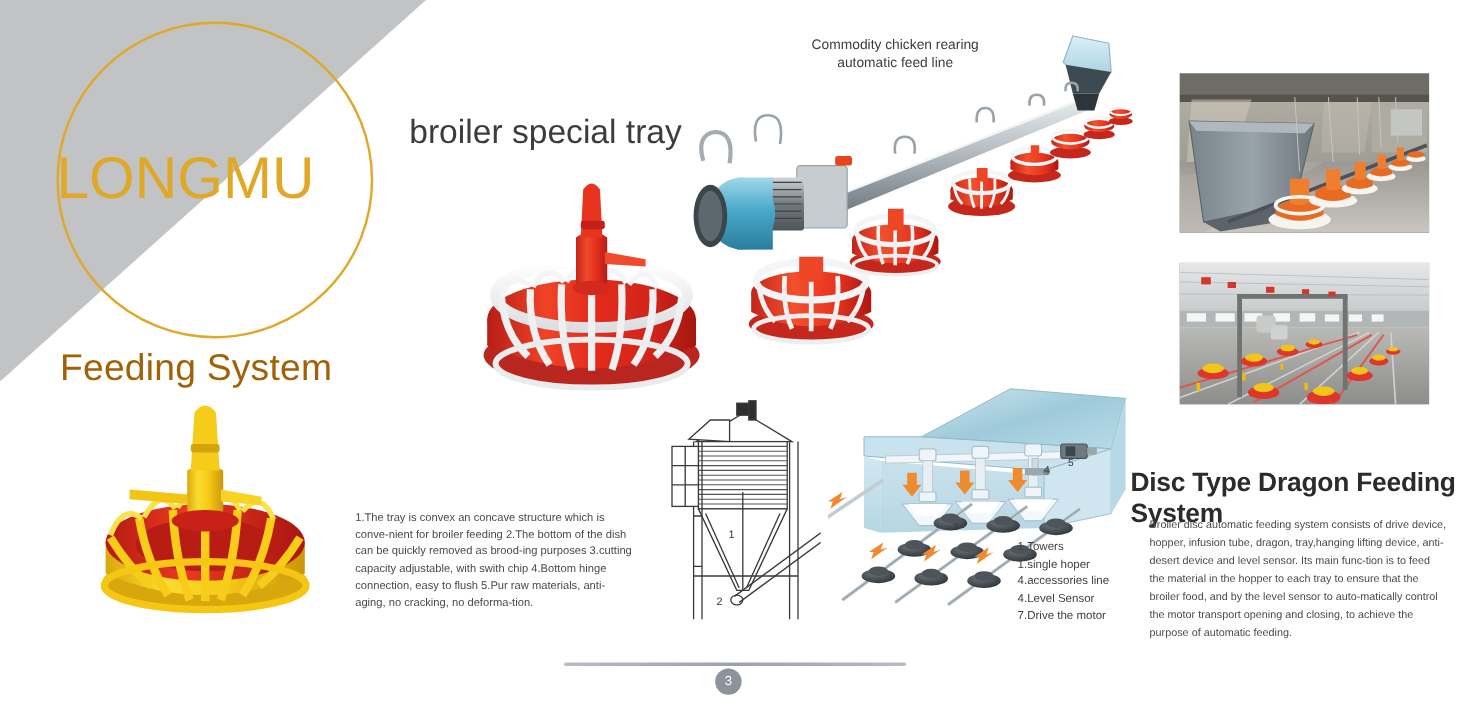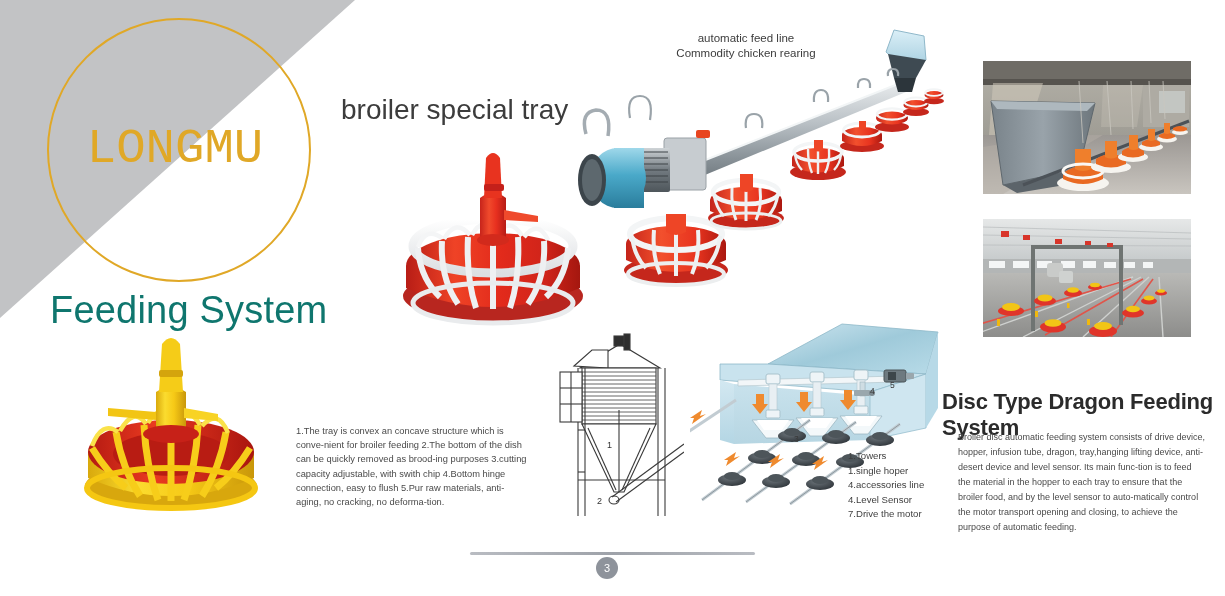--- a/index.html
+++ b/index.html
@@ -4,24 +4,24 @@
 <style>
   html,body{margin:0;padding:0;background:#fff;}
   body{width:1225px;height:596px;overflow:hidden;font-family:"Liberation Sans",sans-serif;}
   #page{position:relative;width:1225px;height:596px;background:#fff;overflow:hidden;}
 
   
   .gray-triangle{position:absolute;left:0;top:0;width:360px;height:320px;
      background:#c2c3c5;clip-path:polygon(0 0,355px 0,0 318px);}
   .logo-circle{position:absolute;left:47px;top:18px;width:264px;height:264px;
      border:2.4px solid #e0a827;border-radius:50%;box-sizing:border-box;}
-  .logo-word{position:absolute;left:47px;top:118px;width:256px;text-align:center;
+  .logo-word{position:absolute;left:47px;top:118px;width:256px;text-align:left;
      font-size:49px;font-weight:400;letter-spacing:0px;color:#e0a827;
-     font-family:Liberation Mono, monospace;line-height:62px;}
-  .feeding-system{position:absolute;left:50px;top:289px;font-size:38px;color:#0f766e;
+     font-family:Liberation Sans, sans-serif;line-height:62px;}
+  .feeding-system{position:absolute;left:50px;top:289px;font-size:31px;color:#a16207;
      font-weight:400;letter-spacing:.2px;}
 
   
   .tray-heading{position:absolute;left:341px;top:94px;font-size:28px;color:#3c3c3c;font-weight:400;}
   .feedline-caption{position:absolute;left:646px;top:31px;width:200px;text-align:center;
      font-size:11.5px;color:#3c3c3c;line-height:15px;}
 
   .advantage-title{position:absolute;left:250px;top:389px;font-size:27px;color:#2f2f2f;font-weight:400;}
   .advantage-body{position:absolute;left:252px;top:424px;width:236px;font-size:9.3px;
      color:#4a4a4a;line-height:14.2px;margin-left:44px;}
@@ -50,22 +50,22 @@
 
 <div id="page">
 
   <div class="gray-triangle"></div>
   <div class="logo-circle"></div>
   <div class="logo-word">LONGMU</div>
   <div class="feeding-system">Feeding System</div>
 
   <div class="tray-heading">broiler special tray</div>
   <div class="feedline-caption">
+    <div>Commodity chicken rearing</div>
     <div>automatic feed line</div>
-    <div>Commodity chicken rearing</div>
   </div>
 
   <svg style="position:absolute;left:388px;top:148px;" width="210" height="185">
     <defs>
       <linearGradient id="redTop" x1="0" y1="0" x2="1" y2="0">
         <stop offset="0" stop-color="#c7241b"></stop>
           <stop offset=".35" stop-color="#f04a2c"></stop>
         <stop offset=".62" stop-color="#e8301f"></stop>
           <stop offset="1" stop-color="#b61c16"></stop>
       </linearGradient>

